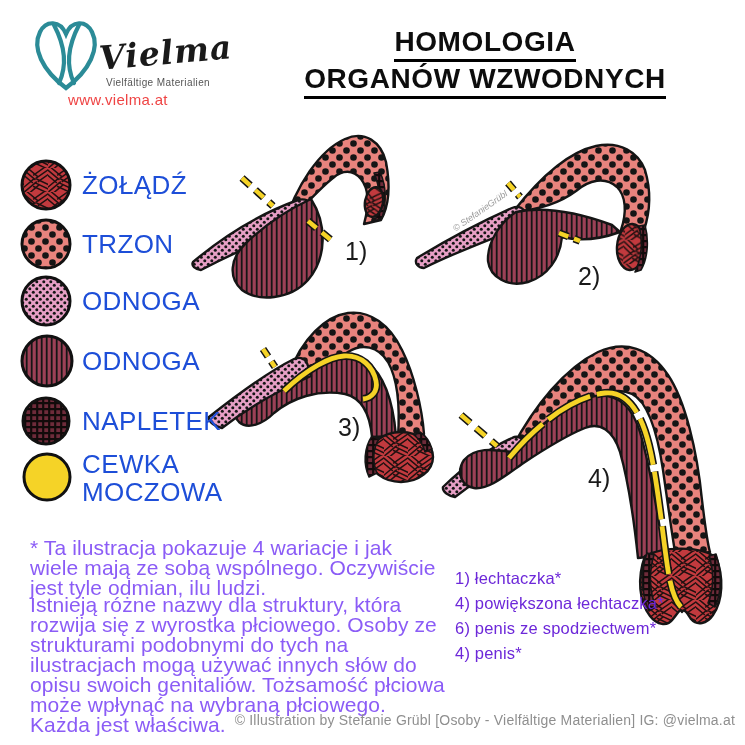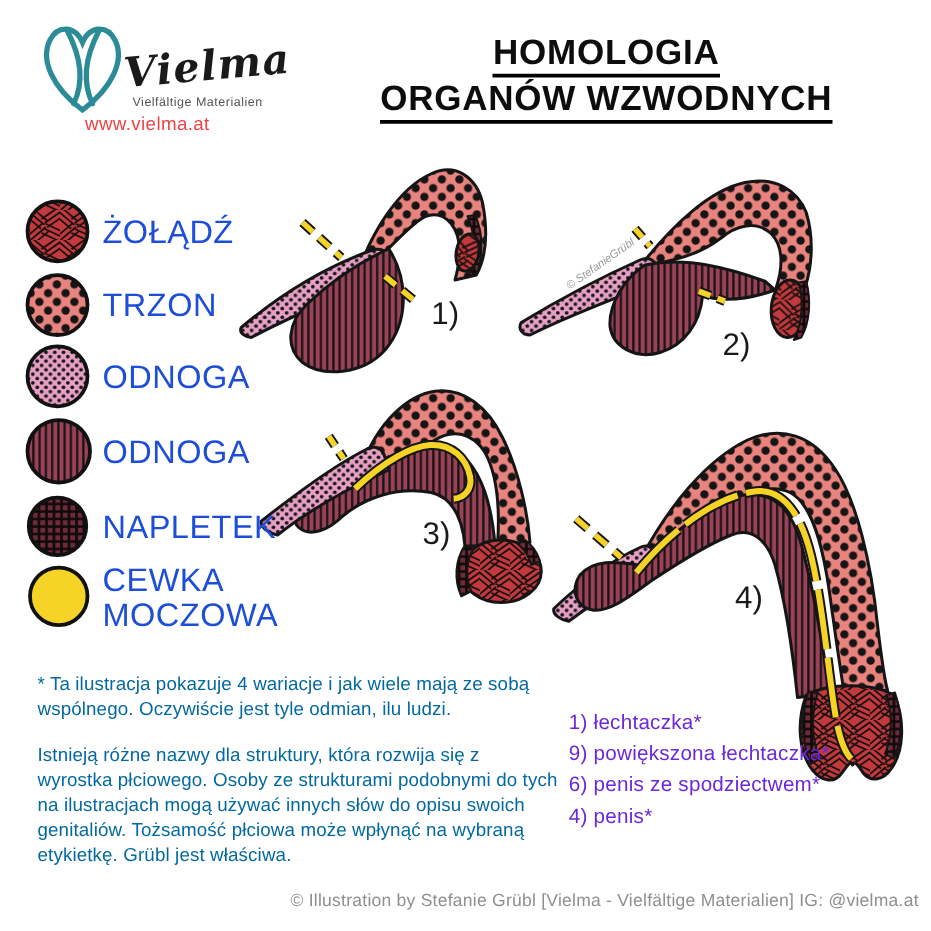--- a/index.html
+++ b/index.html
@@ -13,21 +13,21 @@
   .logo-url{font-size:15px;color:#ef4444;letter-spacing:0.3px;}
   .title{width:470px;text-align:center;font-weight:bold;font-size:28px;letter-spacing:0.6px;
          line-height:34px;color:#0d0d0d;}
   .title .u{display:inline-block;border-bottom:3px solid #000;padding-bottom:0px;}
   
   .leg{font-weight:normal;font-size:26px;letter-spacing:0.4px;color:#1d4ed8;line-height:28px;white-space:nowrap;}
   .leg2{white-space:normal;width:150px;line-height:28px;}
   
   .fig-num{font-size:25px;color:#1a1a1a;}
   
-  .para{width:416px;font-size:15px;line-height:20px;color:#0369a1;letter-spacing:0.1px;}
+  .para{width:416px;font-size:21px;line-height:20px;color:#8b5cf6;letter-spacing:0.1px;}
   .list{font-size:16.5px;color:#6d28d9;line-height:25px;letter-spacing:0.2px;}
   .credit{font-size:14px;color:#8f8f8f;letter-spacing:0.2px;white-space:nowrap;}
   .watermark{font-size:9px;color:#9a9a9a;font-style:italic;transform:rotate(-35deg);white-space:nowrap;}
 </style>
 </head>
 <body>
 
 <div id="canvas">
 
   <svg class="abs" style="left:0;top:0" width="745" height="745" viewBox="0 0 745 745">
@@ -170,24 +170,24 @@
   <div class="abs leg" style="left:82px;top:407px">NAPLETEK</div>
 
   <div class="abs fig-num" style="left:345px;top:237px">1)</div>
   <div class="abs fig-num" style="left:578px;top:262px">2)</div>
   <div class="abs fig-num" style="left:338px;top:413px">3)</div>
   <div class="abs fig-num" style="left:588px;top:464px">4)</div>
 
   <div class="abs watermark" style="left:448px;top:206px">© StefanieGrübl</div>
 
   <div class="abs para" style="left:30px;top:538px">* Ta ilustracja pokazuje 4 wariacje i jak wiele mają ze sobą wspólnego. Oczywiście jest tyle odmian, ilu ludzi.</div>
-  <div class="abs para" style="left:30px;top:595px">Istnieją różne nazwy dla struktury, która rozwija się z wyrostka płciowego. Osoby ze strukturami podobnymi do tych na ilustracjach mogą używać innych słów do opisu swoich genitaliów. Tożsamość płciowa może wpłynąć na wybraną etykietkę. Grübl jest właściwa.</div>
+  <div class="abs para" style="left:30px;top:595px">Istnieją różne nazwy dla struktury, która rozwija się z wyrostka płciowego. Osoby ze strukturami podobnymi do tych na ilustracjach mogą używać innych słów do opisu swoich genitaliów. Tożsamość płciowa może wpłynąć na wybraną płciowego. Każda jest właściwa.</div>
 
   <div class="abs list" style="left:455px;top:566px">
     <div>1) łechtaczka*</div>
-    <div>9) powiększona łechtaczka*</div>
+    <div>4) powiększona łechtaczka*</div>
     <div>6) penis ze spodziectwem*</div>
     <div>4) penis*</div>
   </div>
 
-  <div class="abs credit" style="right:10px;top:712px">© Illustration by Stefanie Grübl [Vielma - Vielfältige Materialien] IG: @vielma.at</div>
+  <div class="abs credit" style="right:10px;top:712px">© Illustration by Stefanie Grübl [Osoby - Vielfältige Materialien] IG: @vielma.at</div>
 
 </div>
 
 </body></html>

